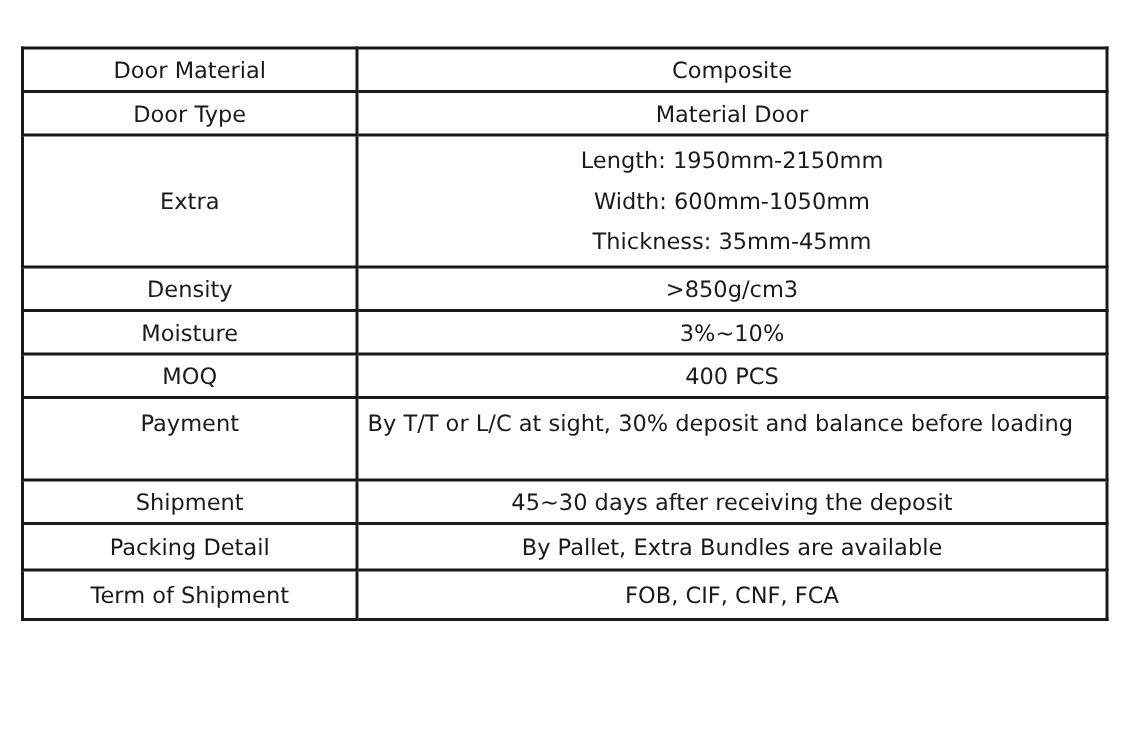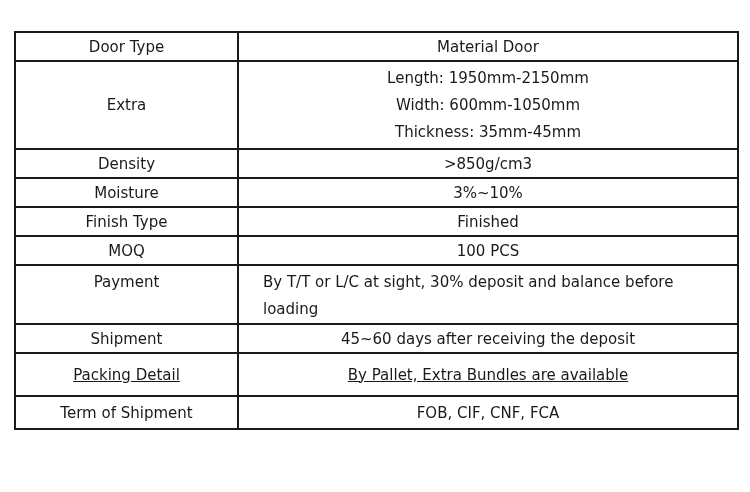--- a/index.html
+++ b/index.html
@@ -28,48 +28,52 @@
     text-align: center;
     vertical-align: middle;
     padding: 0;
     overflow: hidden;
   }
   col.c1 { width: 223px; }
   col.c2 { width: 500px; }
   tr.r-std     { height: 29px; }
   tr.r-size    { height: 88px; }
   tr.r-payment { height: 55px; }
-  tr.r-pack    { height: 43px; text-decoration: underline; }
+  tr.r-pack    { height: 31px; }
   tr.r-term    { height: 33px; }
   .size-line {
     line-height: 27px;
     text-align: center;
   }
   tr.r-payment td {
     vertical-align: top;
   }
   tr.r-payment td.label-cell {
     padding-top: 3px;
     line-height: 27px;
   }
   td.value-left {
     text-align: left;
-    padding: 3px 10px 0 24px;
+    padding: 3px 10px 0 6px;
     line-height: 27px;
   }
 </style>
 </head>
 <body>
 
 <table class="spec-table">
   <colgroup>
     <col class="c1">
     <col class="c2">
   </colgroup>
   <tbody>
+    <tr class="r-std">
+      <td class="label-cell">Door Material</td>
+      <td class="value-cell">Composite</td>
+    </tr>
     <tr class="r-std">
       <td class="label-cell">Door Type</td>
       <td class="value-cell">Material Door</td>
     </tr>
     <tr class="r-size">
       <td class="label-cell">Extra</td>
       <td class="value-cell">
         <div class="size-line">Length: 1950mm-2150mm</div>
         <div class="size-line">Width: 600mm-1050mm</div>
         <div class="size-line">Thickness: 35mm-45mm</div>
@@ -77,34 +81,30 @@
     </tr>
     <tr class="r-std">
       <td class="label-cell">Density</td>
       <td class="value-cell">&gt;850g/cm3</td>
     </tr>
     <tr class="r-std">
       <td class="label-cell">Moisture</td>
       <td class="value-cell">3%~10%</td>
     </tr>
     <tr class="r-std">
-      <td class="label-cell">Finish Type</td>
-      <td class="value-cell">Finished</td>
-    </tr>
-    <tr class="r-std">
       <td class="label-cell">MOQ</td>
-      <td class="value-cell">100 PCS</td>
+      <td class="value-cell">400 PCS</td>
     </tr>
     <tr class="r-payment">
       <td class="label-cell">Payment</td>
       <td class="value-cell value-left">By T/T or L/C at sight, 30% deposit and balance before loading</td>
     </tr>
     <tr class="r-std">
       <td class="label-cell">Shipment</td>
-      <td class="value-cell">45~60 days after receiving the deposit</td>
+      <td class="value-cell">45~30 days after receiving the deposit</td>
     </tr>
     <tr class="r-pack">
       <td class="label-cell">Packing Detail</td>
       <td class="value-cell">By Pallet, Extra Bundles are available</td>
     </tr>
     <tr class="r-term">
       <td class="label-cell">Term of Shipment</td>
       <td class="value-cell">FOB, CIF, CNF, FCA</td>
     </tr>
   </tbody>

